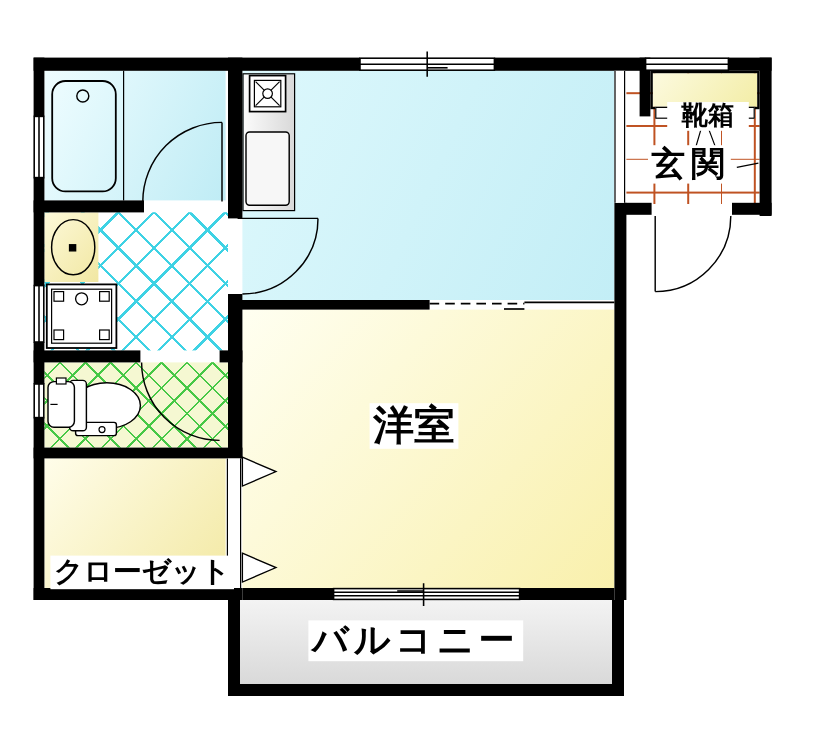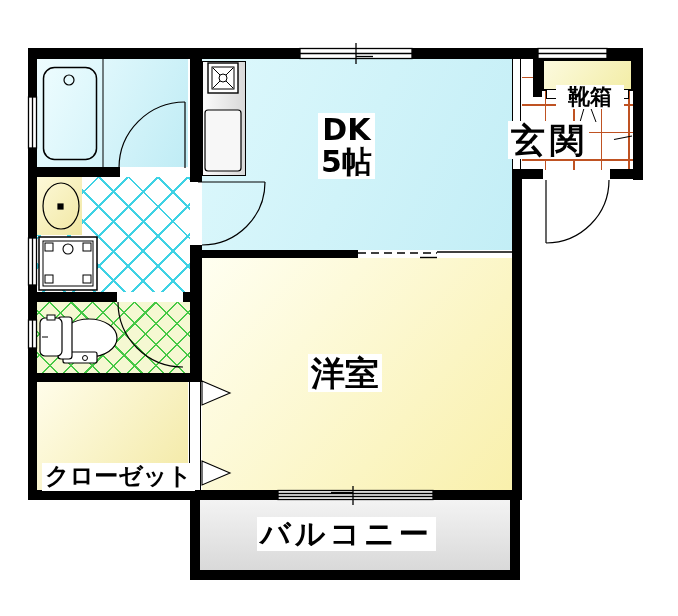--- a/index.html
+++ b/index.html
@@ -184,25 +184,21 @@
       <g stroke-width="1.2">
         <rect x="205" y="110" width="36" height="61" rx="3" fill="#f7f7f7"></rect>
       </g>
 
       <g stroke-width="1">
         <path d="M587,98 L580,122 M587,98 L596,122"></path>
       </g>
     </g>
   </svg>
 
-  <div class="lbl" style="left:318px;top:113px;font-size:30px;">
-    <div>DK</div>
-    <div>5帖</div>
-  </div>
-  <div class="lbl" style="left:308px;top:354px;font-size:34px;">
+  <div class="lbl" style="left:308px;top:336px;font-size:34px;">
     <div>洋室</div>
   </div>
   <div class="lbl" style="left:257px;top:517px;font-size:30px;letter-spacing:4px;text-align:right;">バルコニー</div>
   <div class="lbl" style="left:42px;top:420px;font-size:24px;margin-top:43px;">クローゼット</div>
-  <div class="lbl" style="left:508px;top:121px;font-size:34px;letter-spacing:5px;padding-right:0;">玄関</div>
+  <div class="lbl" style="left:540px;top:121px;font-size:28px;letter-spacing:5px;padding-right:0;">玄関</div>
   <div class="lbl" style="left:556px;top:61px;font-size:22px;padding:0 12px;margin-top:24px;">靴箱</div>
 
 </div>
 
 </body></html>

